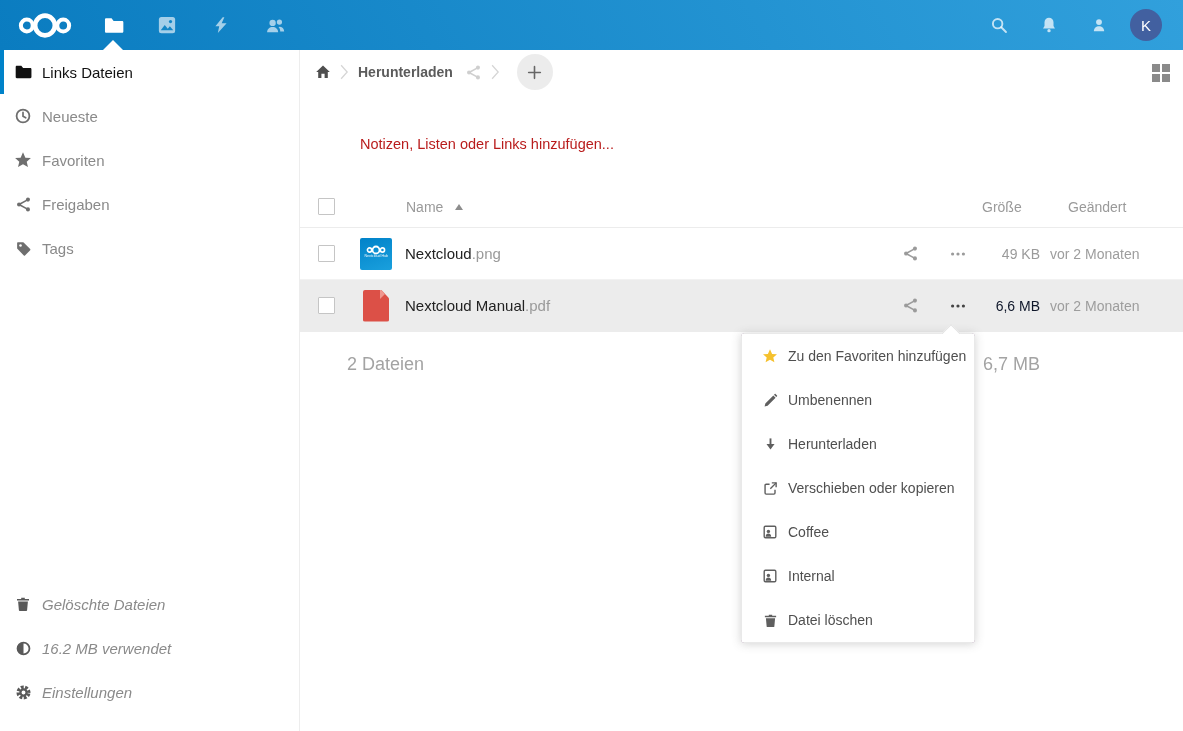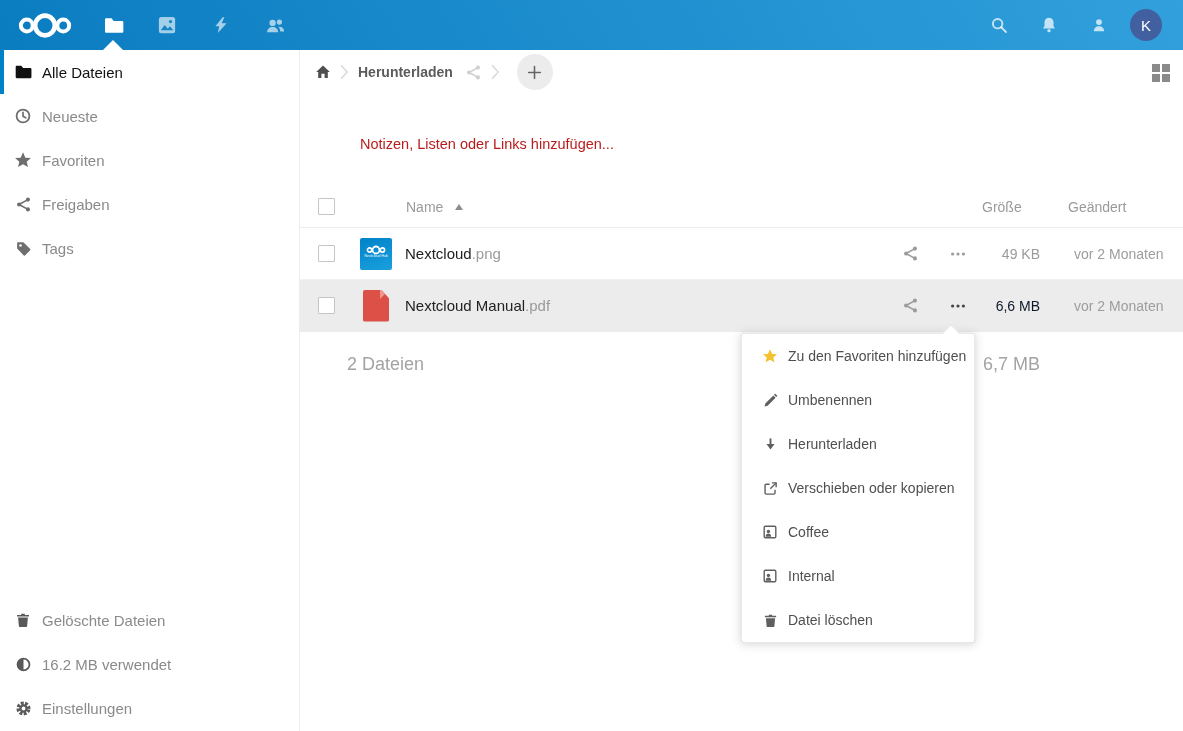--- a/index.html
+++ b/index.html
@@ -26,21 +26,21 @@
 
   
   .sidebar { position:absolute; left:0; top:50px; bottom:0; width:300px; background:#fff;
              border-right:1px solid #ededed; display:flex; flex-direction:column; z-index:2; }
   .nav-item { height:44px; display:flex; align-items:center; padding-left:14px; gap:10px;
               color:#8a8a8a; font-size:15px; position:relative; cursor:pointer; }
   .nav-item .ico { width:18px; height:18px; color:#6e6e6e; display:flex; align-items:center; justify-content:center; }
   .nav-item.active { color:#111; }
   .nav-item.active .ico { color:#111; }
   .nav-item.active::before { content:''; position:absolute; left:0; top:0; bottom:0; width:4px; background:#0082c9; }
-  .sidebar-footer { margin-top:auto; padding-bottom:1px; }
+  .sidebar-footer { margin-top:auto; padding-bottom:17px;font-style:italic; }
   .sidebar-footer .ico { color:#595959; }
 
   
   .main { position:absolute; left:300px; top:50px; right:0; bottom:0; background:#fff; }
   .crumb-bar { height:44px; display:flex; align-items:center; padding-left:15px; position:relative; }
   .crumb-home { color:#4f4f4f; display:flex; cursor:pointer; }
   .crumb-chev { color:#d5d5d5; margin:0 9px; display:flex; }
   .crumb-name { font-size:14px; font-weight:bold; color:#5b5b5b; cursor:pointer; }
   .crumb-share { color:#cfcfcf; margin-left:12px; display:flex; cursor:pointer; }
   .plus-btn { width:36px; height:36px; border-radius:50%; background:#ececec; border:none;
@@ -63,21 +63,21 @@
   .th-mod { padding-left:28px; cursor:pointer; }
 
   .frow { height:52px; border-bottom:1px solid #f2f2f2; cursor:pointer; }
   .frow.selected { background:#ececec; border-bottom-color:#ececec; }
   .fname { font-size:15px; color:#222; padding-left:5px; white-space:nowrap; }
   .fname .ext { color:#9a9a9a; }
   .row-act { display:flex; justify-content:center; color:#9b9b9b; cursor:pointer; }
   .row-act.dark { color:#444; }
   .fsize { text-align:right; font-size:14px; color:#9a9a9a; }
   .fsize.big { color:#0f172a; }
-  .fmod { padding-left:10px; font-size:14px; color:#9d9d9d;margin-left:24px; }
+  .fmod { padding-left:10px; font-size:14px; color:#9d9d9d; }
 
   .thumb { width:32px; height:32px; margin-left:4px; position:relative; }
   .thumb-nc { border-radius:2px; background:linear-gradient(160deg,#0082c9,#1aa0dd);
               display:flex; flex-direction:column; align-items:center; justify-content:center; color:#fff; }
   .thumb-nc .cap { font-size:8px; transform:scale(.45); transform-origin:center top; margin-top:-1px;
                    color:rgba(255,255,255,.95); white-space:nowrap; }
   .pdf-doc { position:absolute; left:3px; top:0; width:26px; height:32px; background:#dc5047; border-radius:2px;
              clip-path:polygon(0 0,69% 0,100% 27%,100% 100%,0 100%); }
   .pdf-fold { position:absolute; right:0; top:0; width:0; height:0;
               border-style:solid; border-width:0 0 9px 9px; border-color:transparent transparent transparent #ef978f; }
@@ -166,21 +166,21 @@
   </div>
 </header>
 
 <aside class="sidebar">
   <div class="nav-item active">
     <span class="ico">
         <svg width="18" height="18" viewBox="0 0 16 16" fill="currentColor">
           <path d="M1.5 3.5c0-.6.4-1 1-1h4l1.6 2h6.4c.6 0 1 .4 1 1v7c0 .6-.4 1-1 1h-12c-.6 0-1-.4-1-1z"></path>
         </svg>
       </span>
-    <span>Alle Dateien</span>
+    <span>Links Dateien</span>
   </div>
   <div class="nav-item">
     <span class="ico">
         <svg width="18" height="18" viewBox="0 0 16 16" fill="none" stroke="currentColor">
           <circle cx="8" cy="8" r="5.7" stroke-width="1.6"></circle>
           <path d="M8 4.8v3.4l2.4 1.4" stroke-width="1.5" stroke-linecap="round"></path>
         </svg>
       </span>
     <span>Neueste</span>
   </div>

